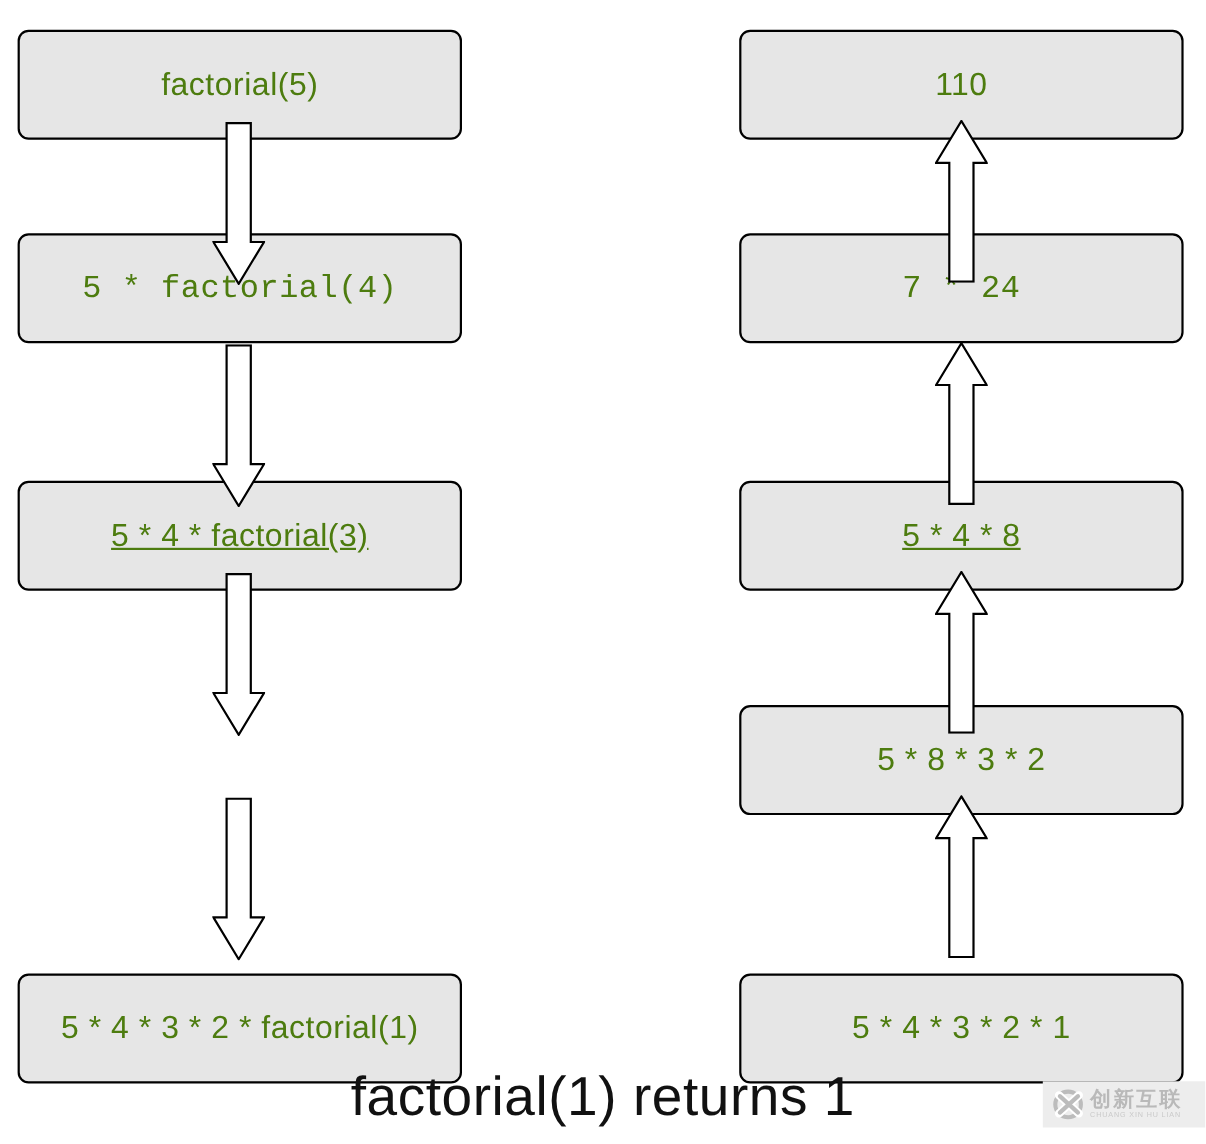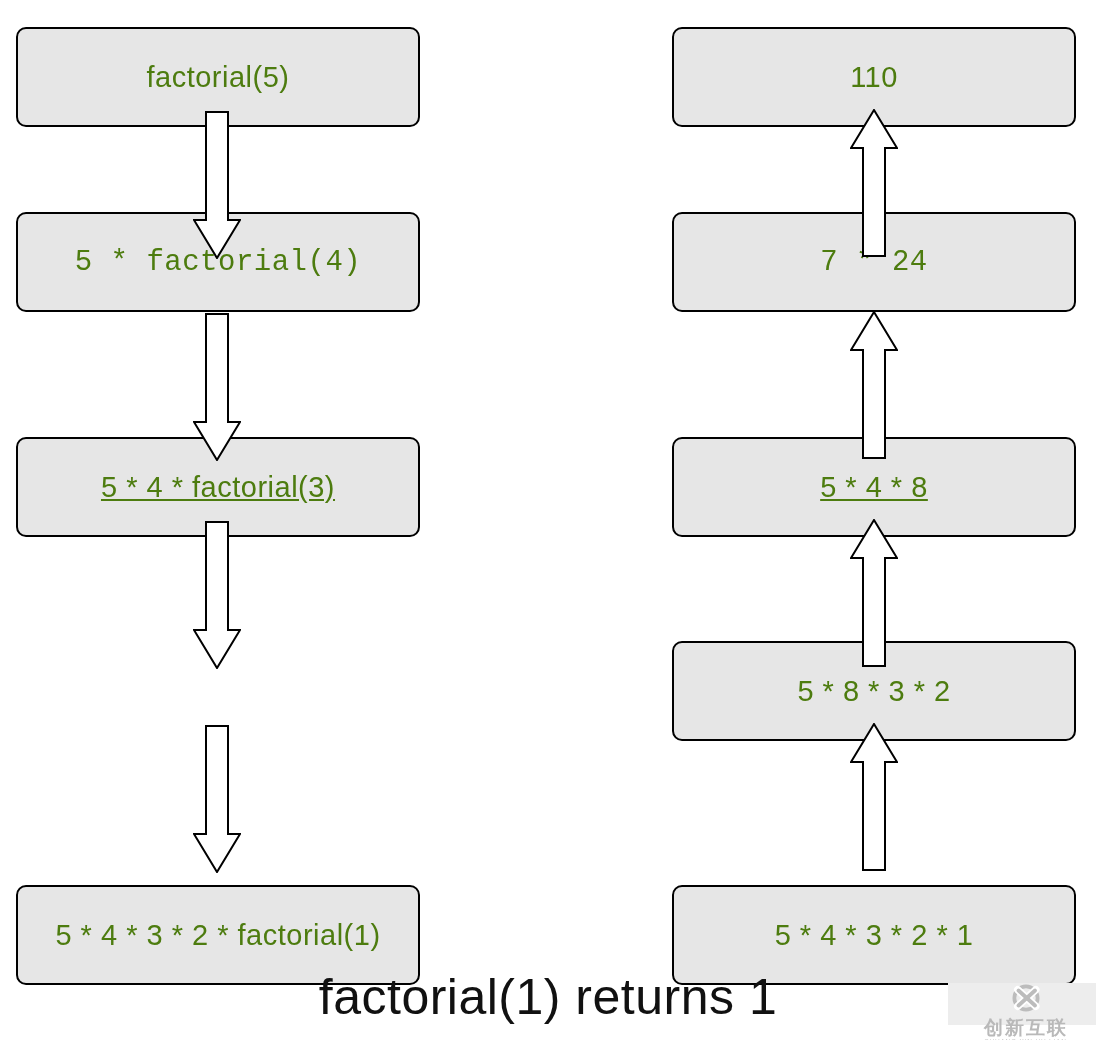--- a/index.html
+++ b/index.html
@@ -69,21 +69,20 @@
     left: 948px;
     top: 983px;
     width: 148px;
     height: 42px;
     background: #ededed;
     display: flex;
     align-items: center;
     box-sizing: border-box;
     padding-left: 8px;
     gap: 5px;
-    flex-direction: column;
   }
   .wm-logo { flex: 0 0 auto; }
   .wm-text { display: flex; flex-direction: column; line-height: 1; }
   .wm-cn {
     font-size: 19px;
     font-weight: bold;
     color: #b9b9b9;
     letter-spacing: 2px;
     white-space: nowrap;
   }

